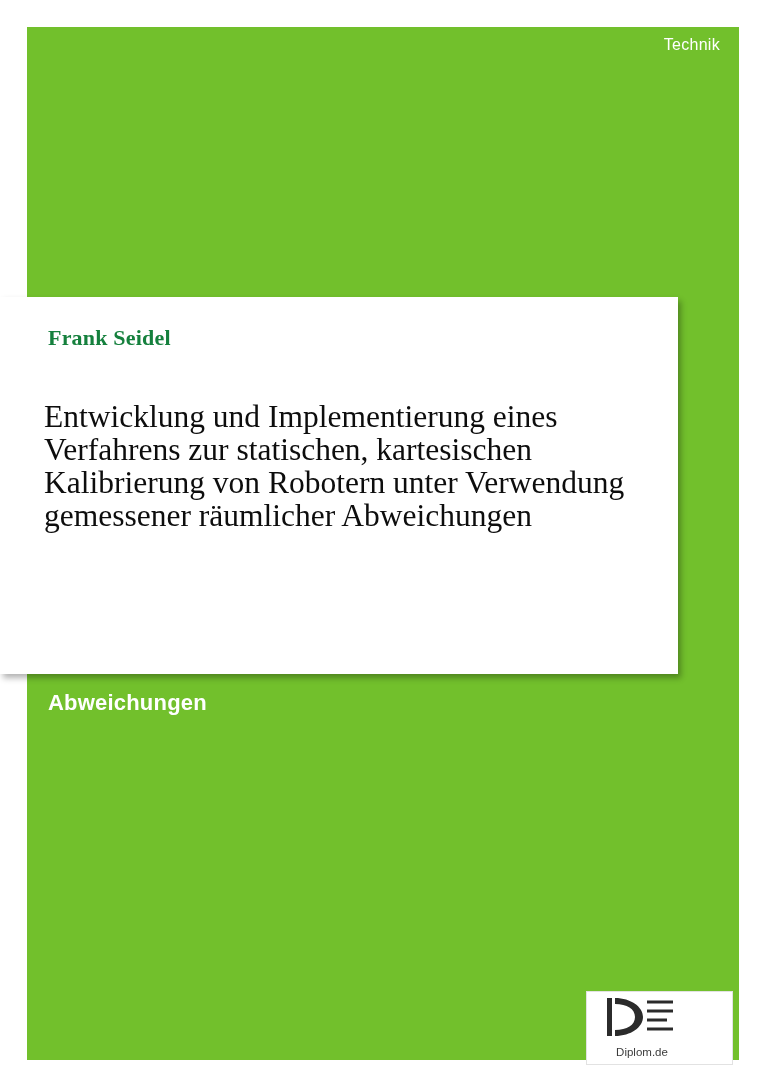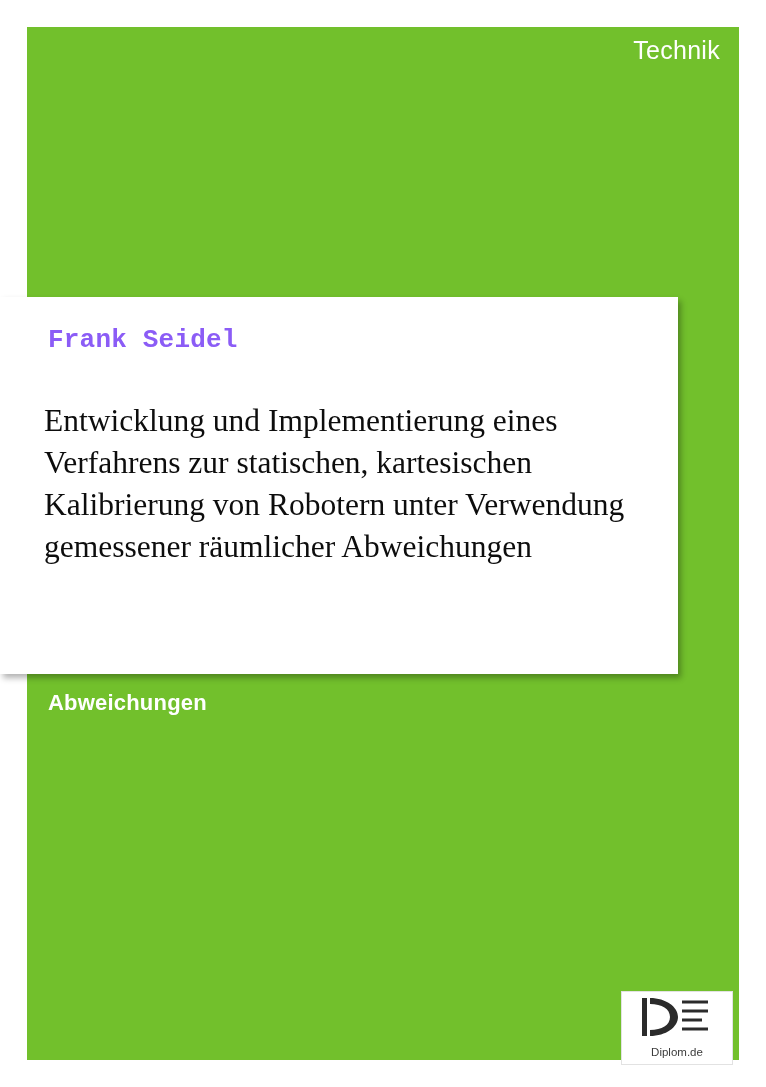--- a/index.html
+++ b/index.html
@@ -31,55 +31,55 @@
     height: 1033px;
     background: #72c02c;
   }
 
   
   .category {
     position: absolute;
     right: 46px;
     top: 36px;
     font-family: "Liberation Sans", sans-serif;
-    font-size: 25px;
+    font-size: 16px;
     color: #ffffff;
     letter-spacing: 0.3px;
   }
 
   
   .white-card {
     position: absolute;
     left: 0px;
     top: 297px;
     width: 678px;
     height: 377px;
     background: #ffffff;
     box-shadow: 3px 4px 6px rgba(0,0,0,0.30);
   }
 
   .author {
     position: absolute;
     left: 48px;
     top: 28px;
-    font-family: Liberation Mono, monospace;
-    font-size: 26px;
+    font-family: Liberation Serif, serif;
+    font-size: 22px;
     font-weight: bold;
-    color: #8b5cf6;
+    color: #15803d;
     letter-spacing: 0.2px;
   }
 
   .title {
     position: absolute;
     left: 44px;
     top: 103px;
     width: 610px;
     font-family: "Liberation Serif", serif;
     font-size: 31.5px;
-    line-height: 42px;
+    line-height: 33px;
     color: #0d0d0d;
     font-weight: normal;
   }
 
   
   .doc-type {
     position: absolute;
     left: 48px;
     top: 690px;
     font-family: "Liberation Sans", sans-serif;
@@ -91,20 +91,21 @@
 
   
   .logo {
     position: absolute;
     right: 33px;
     bottom: 22px;
     width: 110px;
     height: 72px;
     background: #ffffff;
     border: 1px solid #e2e2e2;
+    padding-left: 35px;
   }
   .logo-mark {
     position: absolute;
     left: 0;
     top: 0;
     width: 110px;
     height: 50px;
   }
   .logo-text {
     position: absolute;

